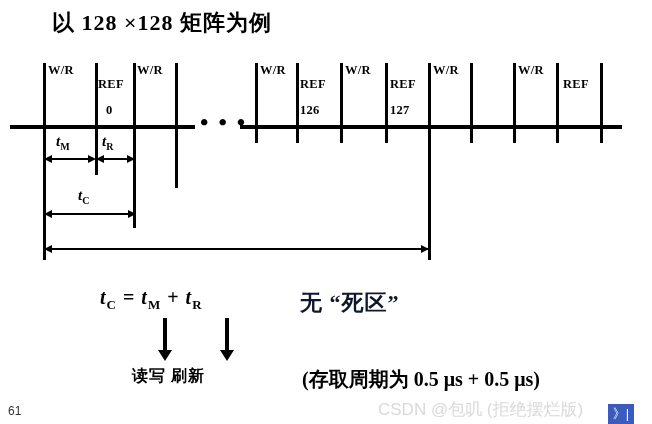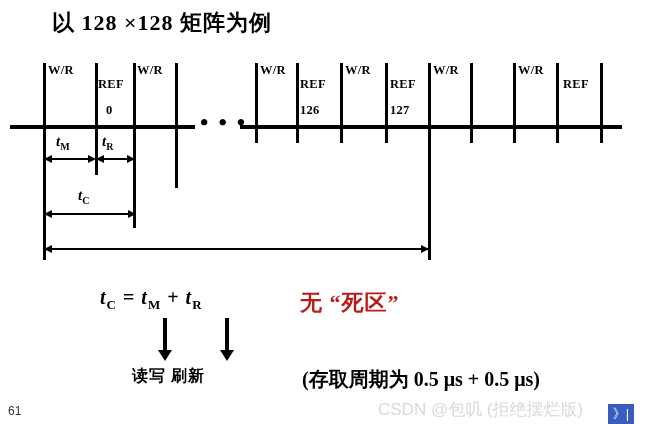--- a/index.html
+++ b/index.html
@@ -267,21 +267,21 @@
 </div>
 
 <div class="abs" id="formula">
   <i>t</i><sub>C</sub>
   <span>=</span>
   <i>t</i><sub>M</sub>
   <span>+</span>
   <i>t</i><sub>R</sub>
 </div>
 
-<div class="abs" id="deadzone" style="color: #b91c1c;">无 “死区”</div>
+<div class="abs" id="deadzone" style="color: #0f172a;">无 “死区”</div>
 
 <div class="abs dn-shaft" style="left:163px; top:318px; height:34px;"></div>
 <div class="abs dn-head" style="left:158px; top:350px;"></div>
 
 <div class="abs dn-shaft" style="left:225px; top:318px; height:34px;"></div>
 <div class="abs dn-head" style="left:220px; top:350px;"></div>
 
 <div class="abs" id="rw-refresh">读写 刷新</div>
 
 <div class="abs" id="cycle-note">(存取周期为 0.5 μs + 0.5 μs)</div>

